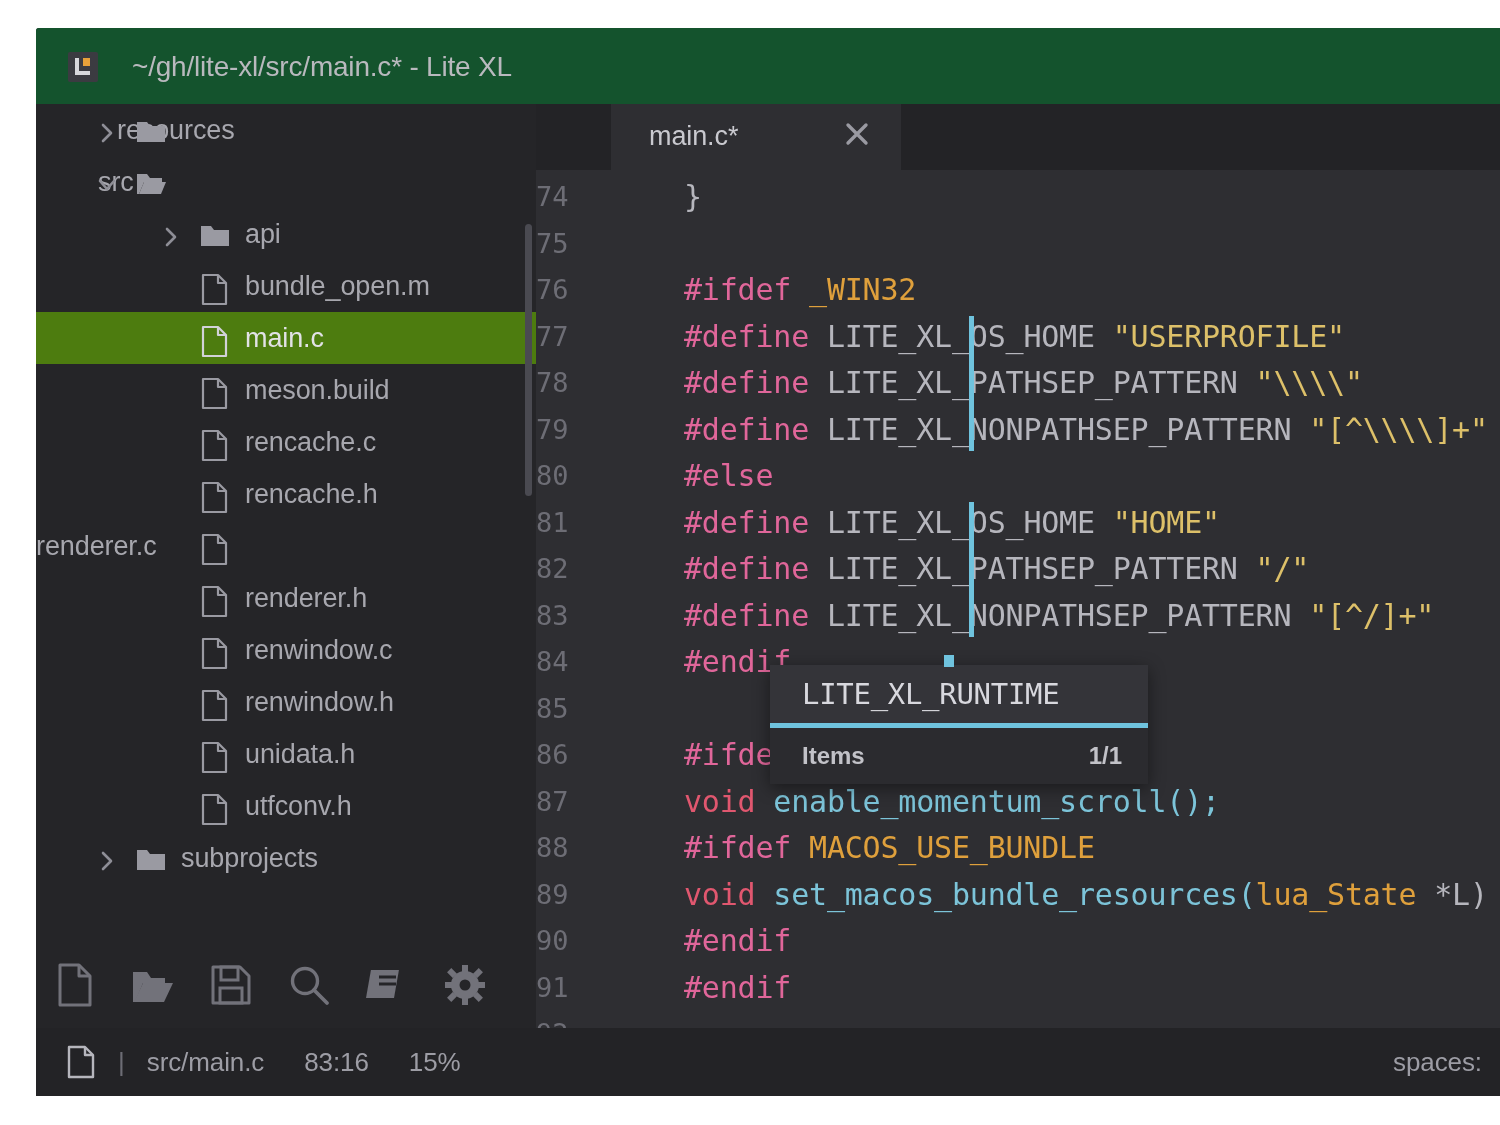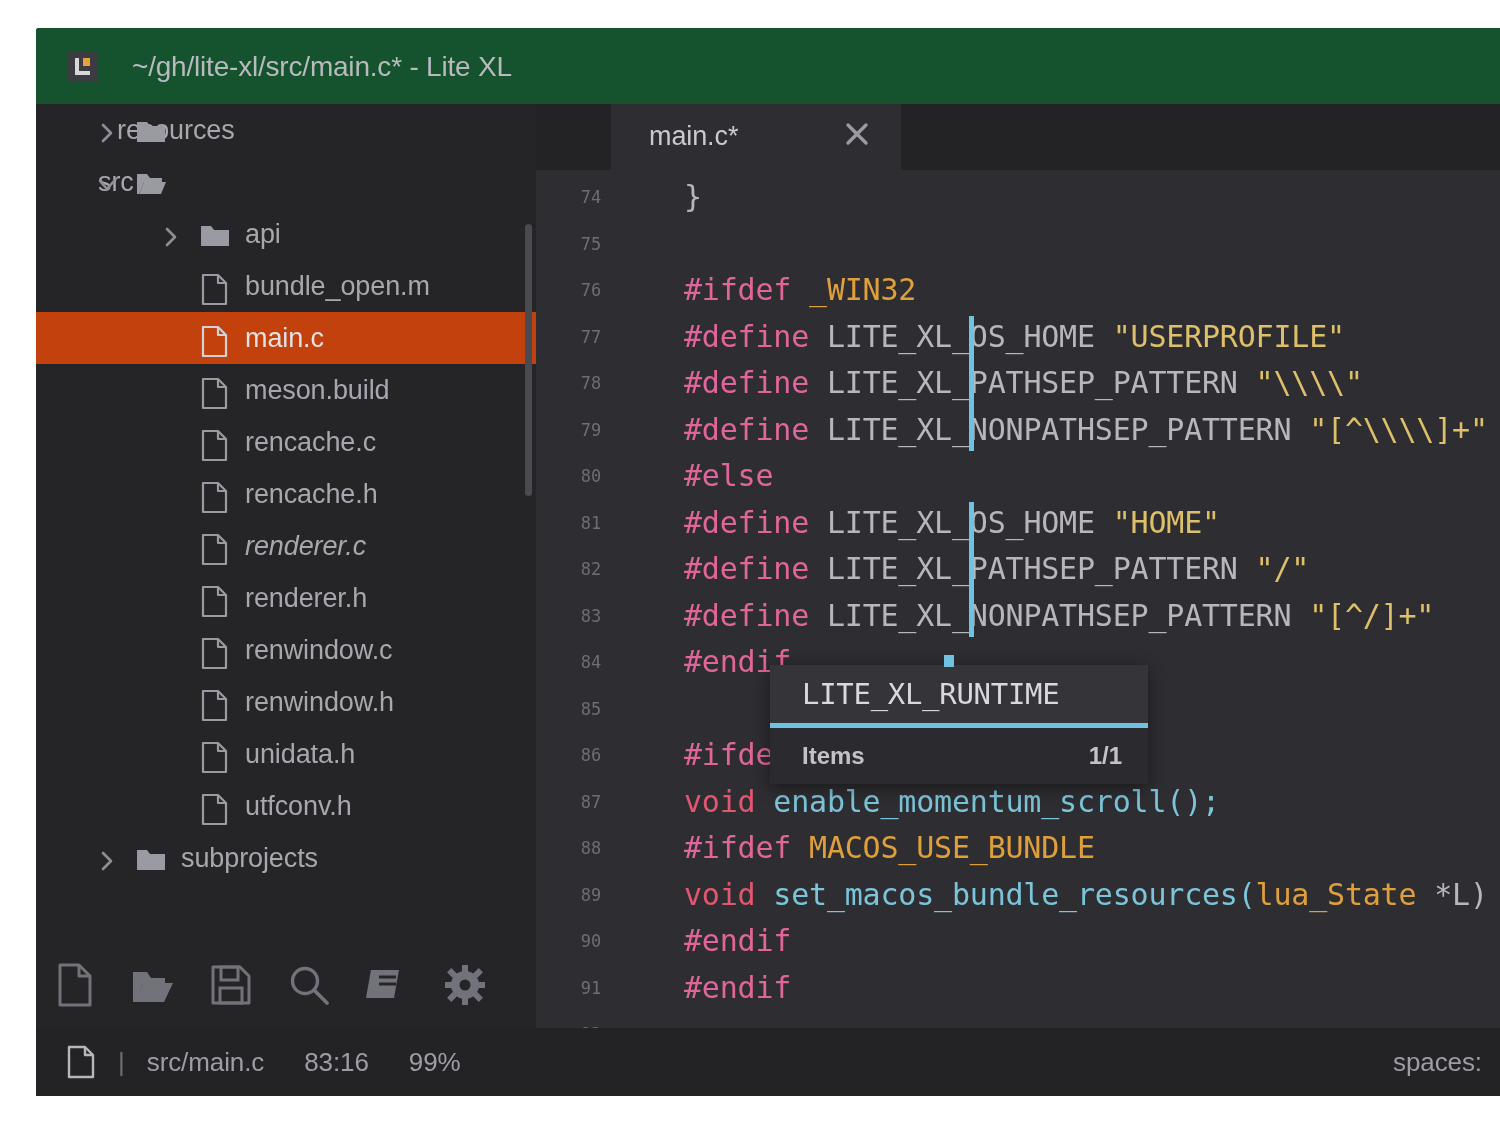--- a/index.html
+++ b/index.html
@@ -58,21 +58,21 @@
     width: 500px; bottom: 68px;
     background: #252528;
     overflow: hidden;
   }
   .tree-row {
     position: relative;
     height: 52px;
     display: flex; align-items: center;
     white-space: nowrap;
   }
-  .tree-row.selected { background: #c2410c; }
+  .tree-row.selected { background: #4d7c0f; }
   .tree-chevron {
     position: absolute;
     width: 18px; height: 18px;
     color: #8e8e96;
     font-size: 0;
   }
   .tree-chevron svg { display: block; }
   .tree-icon {
     position: absolute;
     width: 30px; height: 26px;
@@ -142,23 +142,23 @@
   }
   .code-line {
     position: absolute;
     left: 0; width: 100%;
     height: 46.5px;
     white-space: pre;
   }
   .gutter {
     position: absolute;
     left: 0; width: 110px;
-    text-align: center;
+    text-align: left;
     font-family: "DejaVu Sans Mono", monospace;
-    font-size: 17px;
+    font-size: 27px;
     color: #6d6d75;
     line-height: 46.5px;
   }
   .codetext {
     position: absolute;
     left: 148px;
     font-family: "DejaVu Sans Mono", monospace;
     font-size: 30px;
     line-height: 46.5px;
     letter-spacing: -0.2px;
@@ -338,21 +338,21 @@
               <path d="M3 2 H18 L26 10 V31 H3 Z" fill="none" stroke="#9a9aa2" stroke-width="2.2" stroke-linejoin="round"></path>
               <path d="M18 2 V10 H26" fill="none" stroke="#9a9aa2" stroke-width="2.2" stroke-linejoin="round"></path>
             </svg></span>
           <span class="tree-label" style="margin-left: 209px;">rencache.h</span>
         </div>
         <div class="tree-row">
           <span class="tree-icon" style="left: 164px;"><svg width="28" height="33" viewBox="0 0 28 33">
               <path d="M3 2 H18 L26 10 V31 H3 Z" fill="none" stroke="#9a9aa2" stroke-width="2.2" stroke-linejoin="round"></path>
               <path d="M18 2 V10 H26" fill="none" stroke="#9a9aa2" stroke-width="2.2" stroke-linejoin="round"></path>
             </svg></span>
-          <span class="tree-label" style="margin-left: 209px; font-style: italic;">renderer.c</span>
+          <span class="tree-label" style="">renderer.c</span>
         </div>
         <div class="tree-row">
           <span class="tree-icon" style="left: 164px;"><svg width="28" height="33" viewBox="0 0 28 33">
               <path d="M3 2 H18 L26 10 V31 H3 Z" fill="none" stroke="#9a9aa2" stroke-width="2.2" stroke-linejoin="round"></path>
               <path d="M18 2 V10 H26" fill="none" stroke="#9a9aa2" stroke-width="2.2" stroke-linejoin="round"></path>
             </svg></span>
           <span class="tree-label" style="margin-left: 209px;">renderer.h</span>
         </div>
         <div class="tree-row">
           <span class="tree-icon" style="left: 164px;"><svg width="28" height="33" viewBox="0 0 28 33">
@@ -503,20 +503,20 @@
     <div id="status-left">
       <div id="status-file-icon">
         <svg width="30" height="34" viewBox="0 0 30 34">
           <path d="M3 2 H19 L27 10 V32 H3 Z" fill="none" stroke="#b6b6bd" stroke-width="2.4" stroke-linejoin="round"></path>
           <path d="M19 2 V10 H27" fill="none" stroke="#b6b6bd" stroke-width="2.4" stroke-linejoin="round"></path>
         </svg>
       </div>
       <div id="status-sep">|</div>
       <div class="status-text">src/main.c</div>
       <div class="status-text">83:16</div>
-      <div class="status-text">99%</div>
+      <div class="status-text">15%</div>
     </div>
     <div id="status-right">
       <div class="status-text">spaces:</div>
     </div>
   </div>
 
 </div>
 
 </body></html>

